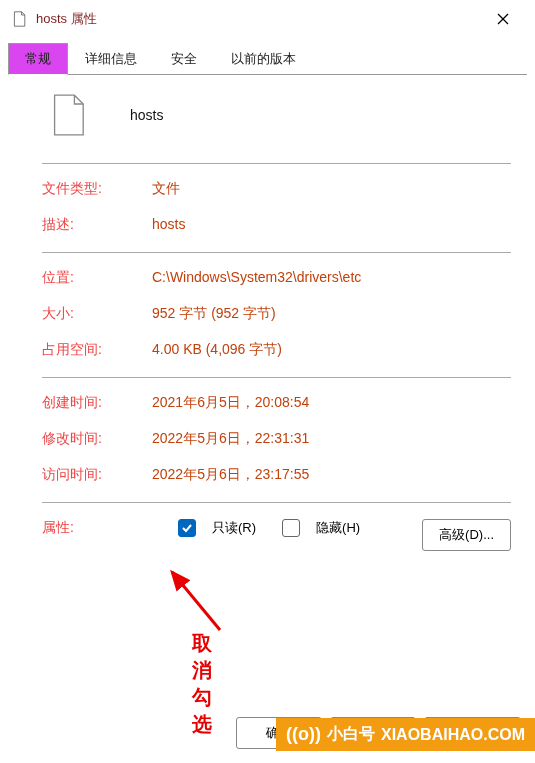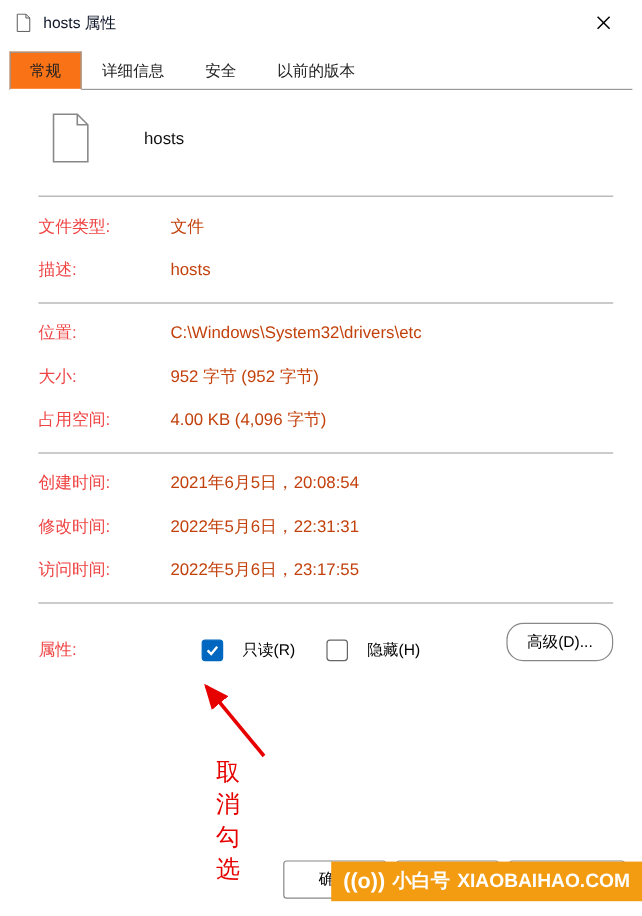--- a/index.html
+++ b/index.html
@@ -15,21 +15,21 @@
   .titlebar {
     display: flex;
     align-items: center;
     height: 38px;
     padding: 0 10px 0 12px;
   }
   .title-icon {
     width: 16px; height: 16px;
     margin-right: 8px;
   }
-  .title-text { font-size: 13px; flex: 1; color: #0f172a; }
+  .title-text { font-size: 13px; flex: 1; color: #7f1d1d; }
   .close-btn {
     width: 44px; height: 30px;
     display: flex; align-items: center; justify-content: center;
     cursor: pointer;
   }
   .tabs {
     display: flex;
     margin: 4px 8px 0 8px;
     border-bottom: 1px solid #999;
   }
@@ -39,25 +39,24 @@
     border: 1px solid transparent;
     border-bottom: none;
     position: relative;
     top: 1px;
     cursor: pointer;
     color: #222;
   }
   .tab.active {
     border: 1px solid #999;
     border-bottom: 1px solid #fff;
-    background: #f97316;
+    background: #d946ef;
   }
   .panel {
-    padding: 18px 24px 8px 8px;
-    margin-left: 24px;
+    padding: 18px 24px 8px 42px;
   }
   .file-row {
     display: flex;
     align-items: center;
     gap: 32px;
     padding-bottom: 18px;
   }
   .file-icon-wrap { width: 56px; display:flex; justify-content:center; }
   .file-name-input {
     flex: 1;
@@ -78,21 +77,21 @@
     color: #ef4444;
     font-size: 14px;
   }
   .kv-value {
     flex: 1;
     color: #c2410c;
     font-size: 14px;
   }
   .attr-row {
     display: flex;
-    align-items: flex-end;
+    align-items: flex-start;
     gap: 26px;
   }
   .checkbox-wrap {
     display: flex;
     align-items: center;
     gap: 16px;
   }
   .cbox {
     width: 18px; height: 18px;
     border: 1px solid #666;
@@ -108,21 +107,21 @@
   }
   .cbox.checked svg { display: block; }
   .cbox svg { display: none; }
   .adv-btn {
     margin-left: auto;
     border: 1px solid #888;
     background: #fff;
     padding: 6px 16px;
     font-size: 13px;
     cursor: pointer;
-    border-radius: 14px;
+    border-radius: 3px;
   }
   .annotation {
     position: absolute;
     left: 130px;
     top: 570px;
     pointer-events: none;
   }
   .anno-text {
     color: #e60000;
     font-size: 20px;
@@ -268,21 +267,21 @@
 
 <div class="annotation">
   <svg width="90" height="90" style="position:absolute; left:30px; top:-10px;">
     <defs>
       <marker id="ah" markerWidth="8" markerHeight="8" refX="6" refY="3" orient="auto">
         <path d="M0,0 L7,3 L0,6 z" fill="#e60000"></path>
       </marker>
     </defs>
     <line x1="60" y1="70" x2="12" y2="12" stroke="#e60000" stroke-width="3" marker-end="url(#ah)"></line>
   </svg>
-  <div class="anno-text" style="position:absolute; left:50px; top:60px;">取消勾选</div>
+  <div class="anno-text" style="position:absolute; left:62px; top:60px;font-weight:bold;">取消勾选</div>
 </div>
 
 <div class="bottom-bar">
   <button class="btn">确定</button>
   <button class="btn">取消</button>
   <button class="btn">应用(A)</button>
 </div>
 
 <div class="watermark-overlay">
   <span class="watermark-logo">((o))</span>

